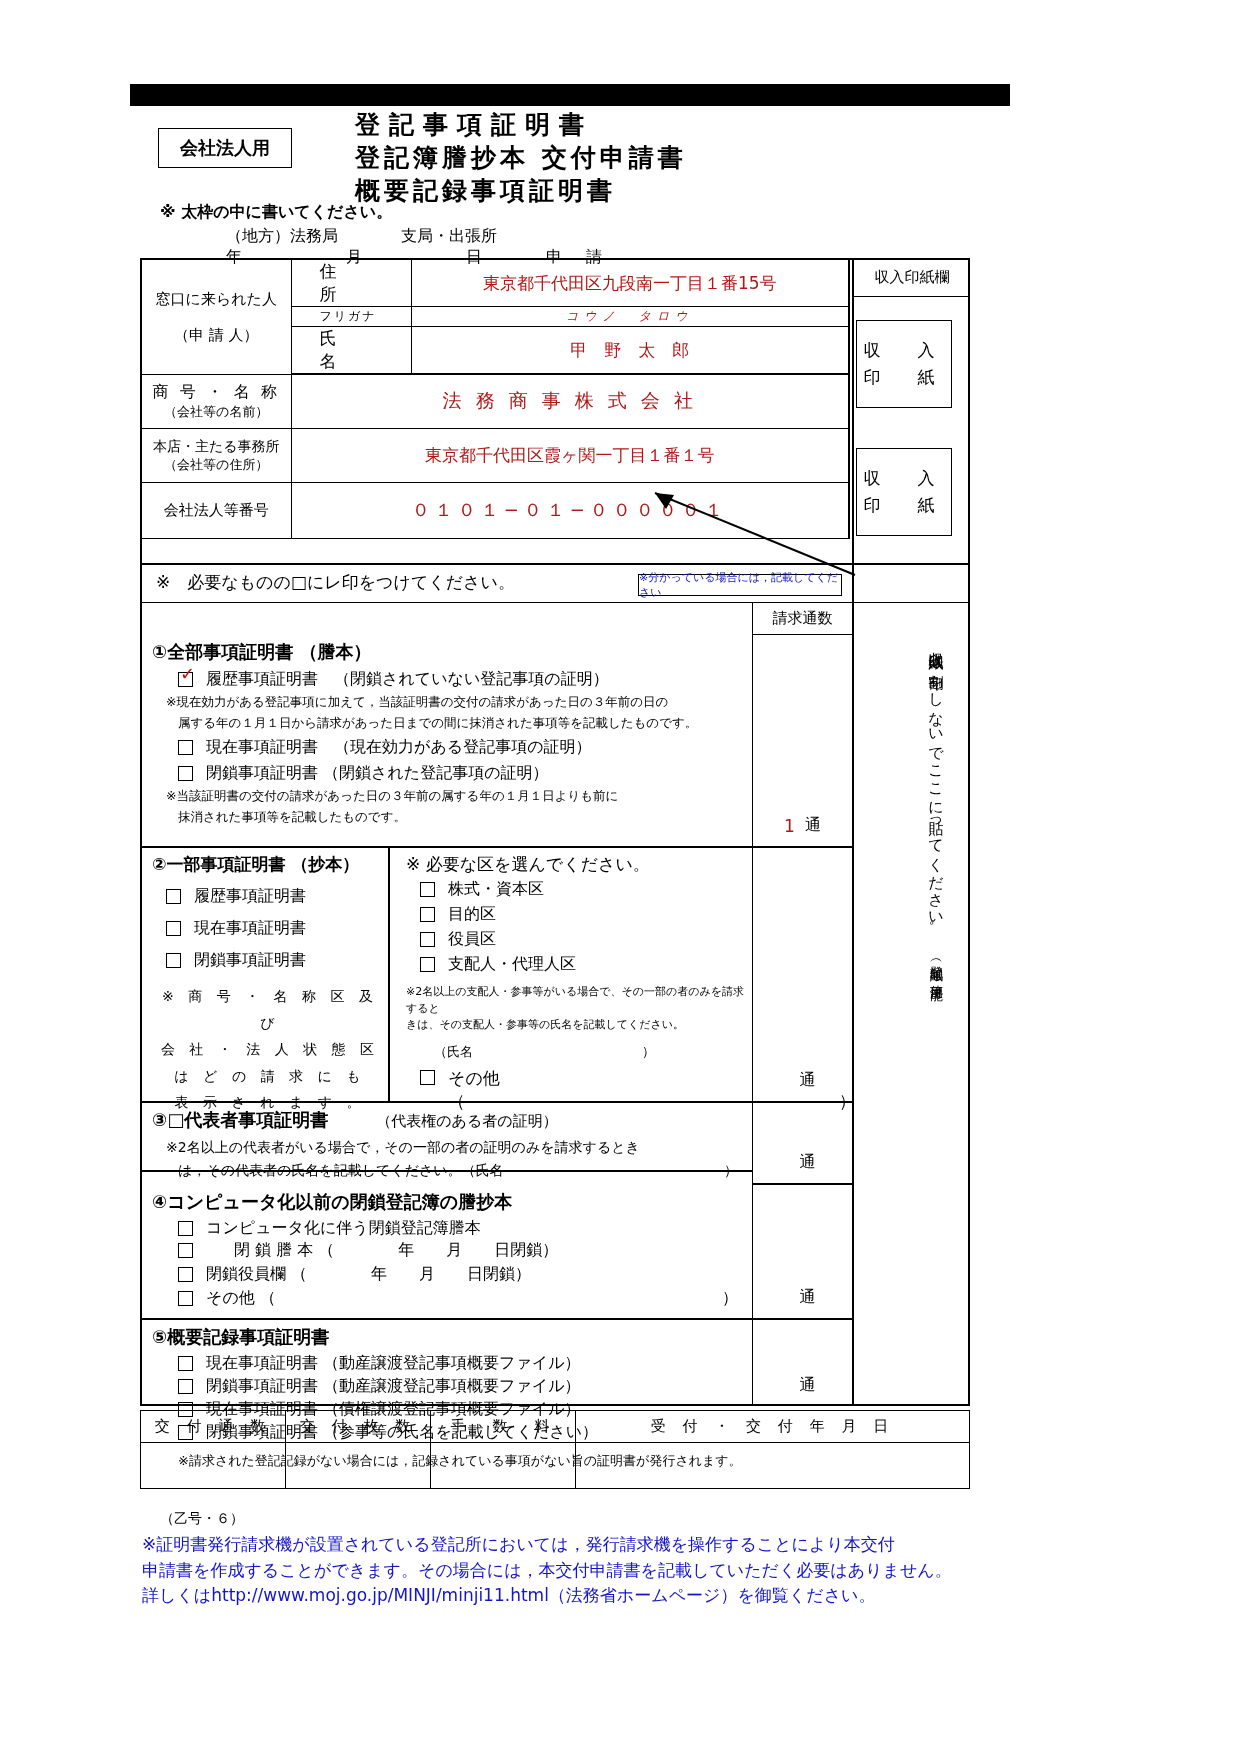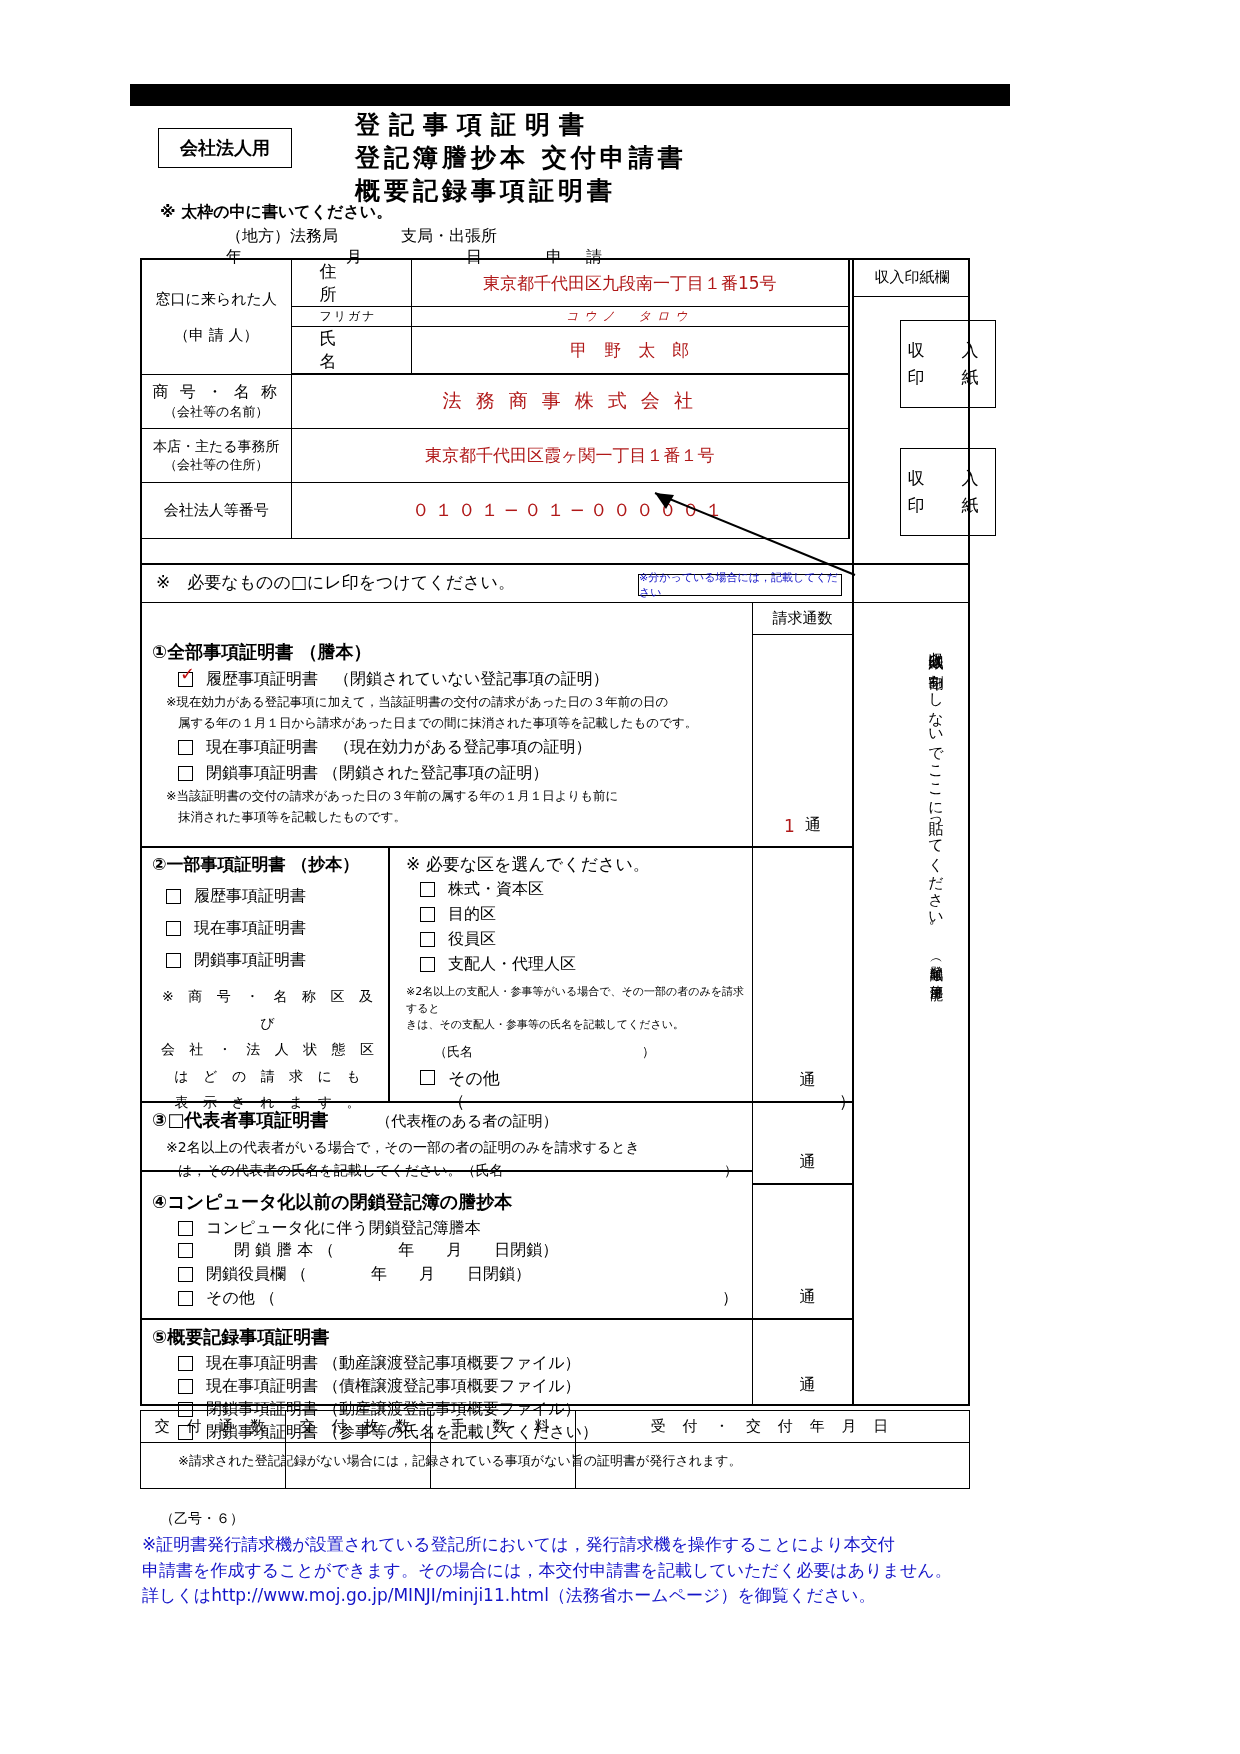--- a/index.html
+++ b/index.html
@@ -66,21 +66,21 @@
   .stampcol {
     position:absolute; left:852px; top:258px; width:118px; height:1148px;
     border-left:2.5px solid #000;
   }
   .stamp-title {
     position:absolute; left:858px; top:268px; width:108px; text-align:center;
     font-size:15px;
   }
   .stamp-hr { position:absolute; left:852px; top:296px; width:118px; border-top:1px solid #000; }
   .stamp-box {
-    position:absolute; left:900px; width:96px; height:88px; border:1px solid #000;
+    position:absolute; left:856px; width:96px; height:88px; border:1px solid #000;
     display:flex; flex-direction:column; align-items:center; justify-content:center;
     font-size:17px; letter-spacing:10px; line-height:1.6;
   }
   .sb1 { top:320px; }
   .sb2 { top:448px; }
   .vert-note {
     position:absolute; left:880px; top:640px; width:70px;
     writing-mode:vertical-rl; text-orientation:upright;
     font-size:15px; line-height:1.9; letter-spacing:1px; height:480px;
   }
@@ -378,25 +378,25 @@
 
   <div class="sec" style="top:1320px;height:86px;border-bottom:none;">
     <div class="sec-inner">
       <div class="sec-title">⑤概要記録事項証明書</div>
       <div class="cb-line" style="margin-top:4px;">
         <span class="cb"></span>
         <span>現在事項証明書 （動産譲渡登記事項概要ファイル）</span>
       </div>
       <div class="cb-line" style="margin-top:2px;">
         <span class="cb"></span>
+        <span>閉鎖事項証明書 （動産譲渡登記事項概要ファイル）</span>
+      </div>
+      <div class="cb-line" style="margin-top:2px;">
+        <span class="cb"></span>
         <span>現在事項証明書 （債権譲渡登記事項概要ファイル）</span>
-      </div>
-      <div class="cb-line" style="margin-top:2px;">
-        <span class="cb"></span>
-        <span>閉鎖事項証明書 （動産譲渡登記事項概要ファイル）</span>
       </div>
       <div class="cb-line" style="margin-top:2px;">
         <span class="cb"></span>
         <span>閉鎖事項証明書 （参事等の氏名を記載してください）</span>
       </div>
       <div class="nt" style="margin-top:9px;font-size:13px;padding-left:26px;">※請求された登記記録がない場合には，記録されている事項がない旨の証明書が発行されます。</div>
     </div>
   </div>
   <div class="countcell" style="top:1320px;height:86px;border-bottom:none;">
     <span class="num"></span>

